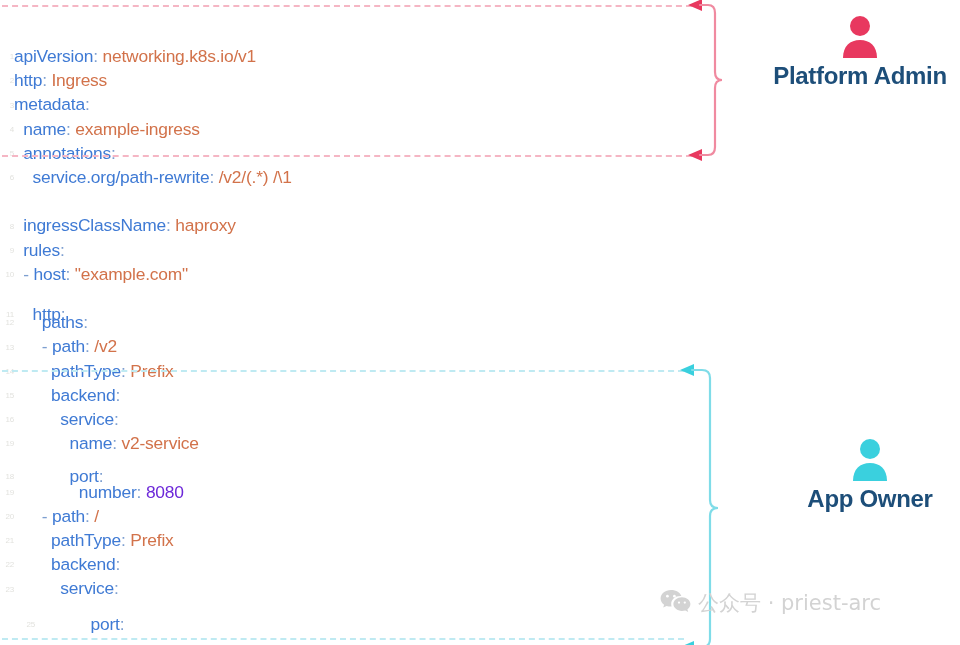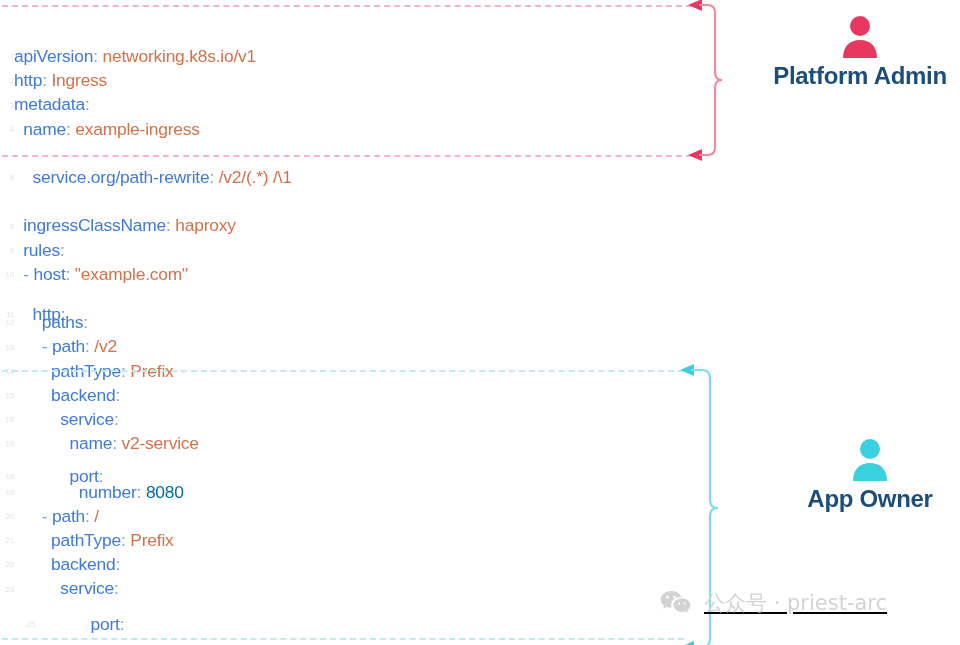--- a/index.html
+++ b/index.html
@@ -46,21 +46,21 @@
     width: 14px;
     text-align: right;
     color: #e2e2de;
     font-size: 8px;
     vertical-align: middle;
     overflow: hidden;
   }
   .code-text { display: inline; }
   .k   { color: #3f7ad4; }   
   .s   { color: #d2724a; }   
-  .n   { color: #0369a1; }   
+  .n   { color: #6d28d9; }   
   .p   { color: #7d9fd0; }   
 
   
   .dash-rule {
     position: absolute;
     height: 0;
     border-top: 2px dashed;
   }
   .dash-pink { border-color: #f5b6c4; }
   .dash-cyan { border-color: #bfeaf2; }
@@ -85,42 +85,42 @@
     white-space: nowrap;
     letter-spacing: -0.3px;
   }
 
   
   #watermark {
     position: absolute;
     left: 660px;
     top: 589px;
     display: flex;
-    align-items: center;
-    gap: 13px;
+    align-items: flex-start;
+    gap: 7px;
     opacity: 1;
-    text-decoration: underline;
   }
   .wm-text {
     color: #d3d3d3;
     font-size: 21px;
     font-family: "DejaVu Sans", sans-serif;
     white-space: nowrap;
   }
 </style>
 </head>
 <body>
 
 <div id="canvas">
 
   <div id="code-area">
       <div class="code-line" style="top: 8px;"><span class="gutter">1</span><span class="code-text"><span class="k">apiVersion</span><span class="p">: </span><span class="s">networking.k8s.io/v1</span></span></div>
       <div class="code-line" style="top: 32.2px;"><span class="gutter">2</span><span class="code-text"><span class="k">http</span><span class="p">: </span><span class="s">Ingress</span></span></div>
       <div class="code-line" style="top: 56.4px;"><span class="gutter">3</span><span class="code-text"><span class="k">metadata</span><span class="p">:</span></span></div>
       <div class="code-line" style="top: 80.6px;"><span class="gutter">4</span><span class="code-text"><span class="k">  name</span><span class="p">: </span><span class="s">example-ingress</span></span></div>
+      <div class="code-line" style="top: 104.8px;"><span class="gutter">5</span><span class="code-text"><span class="k">  annotations</span><span class="p">:</span></span></div>
       <div class="code-line" style="top: 129px;"><span class="gutter">6</span><span class="code-text"><span class="k">    service.org/path-rewrite</span><span class="p">: </span><span class="s">/v2/(.*) /\1</span></span></div>
       <div class="code-line" style="top: 177.4px;"><span class="gutter">8</span><span class="code-text"><span class="k">  ingressClassName</span><span class="p">: </span><span class="s">haproxy</span></span></div>
       <div class="code-line" style="top: 201.6px;"><span class="gutter">9</span><span class="code-text"><span class="k">  rules</span><span class="p">:</span></span></div>
       <div class="code-line" style="top: 225.8px;"><span class="gutter">10</span><span class="code-text"><span class="p">  - </span><span class="k">host</span><span class="p">: </span><span class="s">"example.com"</span></span></div>
       <div class="code-line" style="top: 266px;"><span class="gutter">11</span><span class="code-text"><span class="k">    http</span><span class="p">:</span></span></div>
       <div class="code-line" style="top: 274.2px;"><span class="gutter">12</span><span class="code-text"><span class="k">      paths</span><span class="p">:</span></span></div>
       <div class="code-line" style="top: 298.4px;"><span class="gutter">13</span><span class="code-text"><span class="p">      - </span><span class="k">path</span><span class="p">: </span><span class="s">/v2</span></span></div>
       <div class="code-line" style="top: 322.6px;"><span class="gutter">14</span><span class="code-text"><span class="k">        pathType</span><span class="p">: </span><span class="s">Prefix</span></span></div>
       <div class="code-line" style="top: 346.8px;"><span class="gutter">15</span><span class="code-text"><span class="k">        backend</span><span class="p">:</span></span></div>
       <div class="code-line" style="top: 371px;"><span class="gutter">16</span><span class="code-text"><span class="k">          service</span><span class="p">:</span></span></div>

